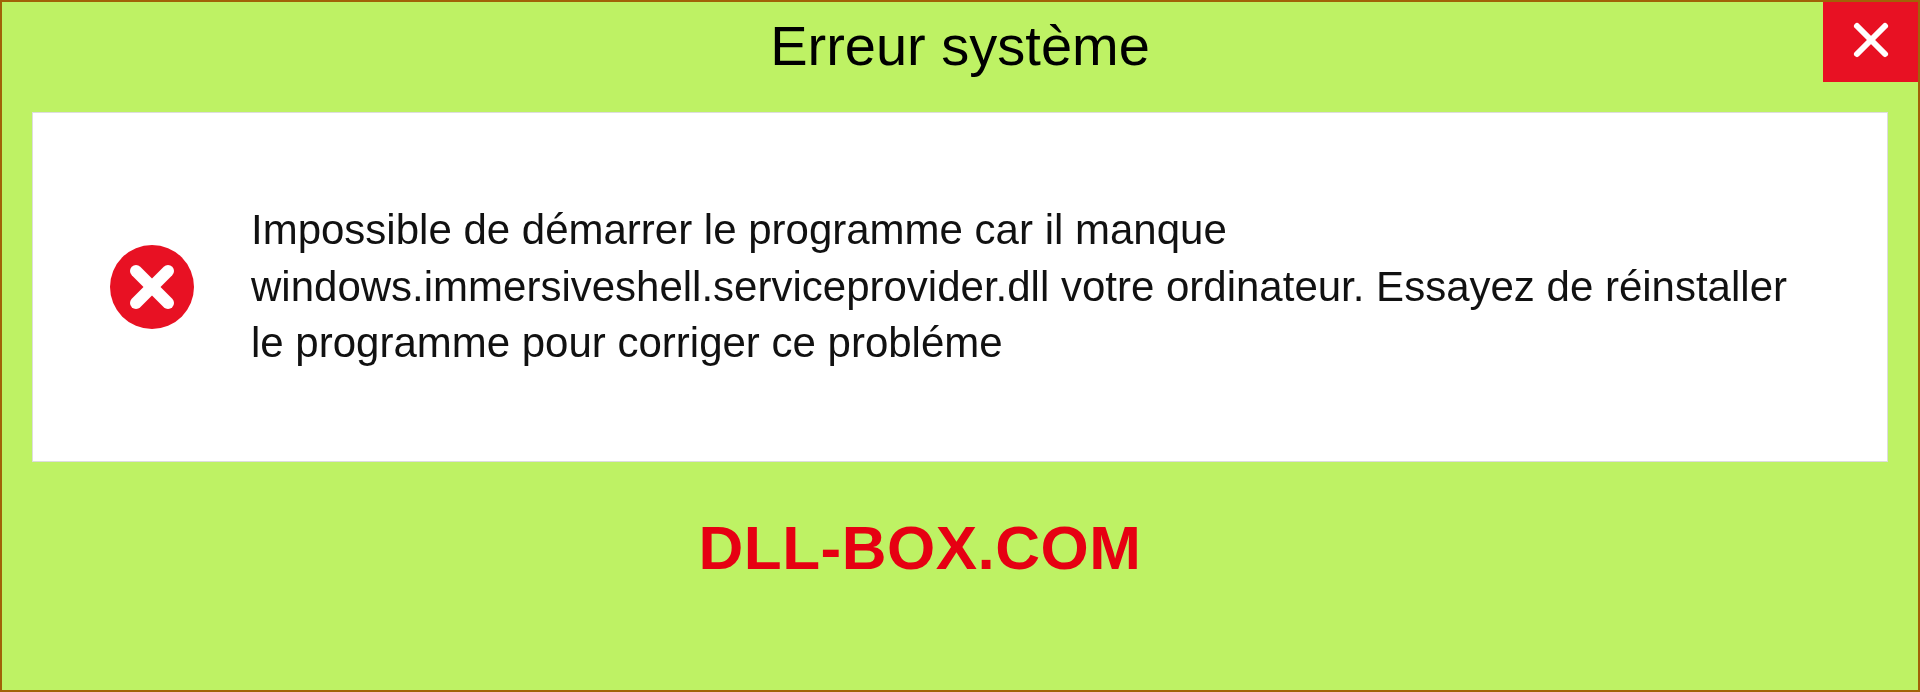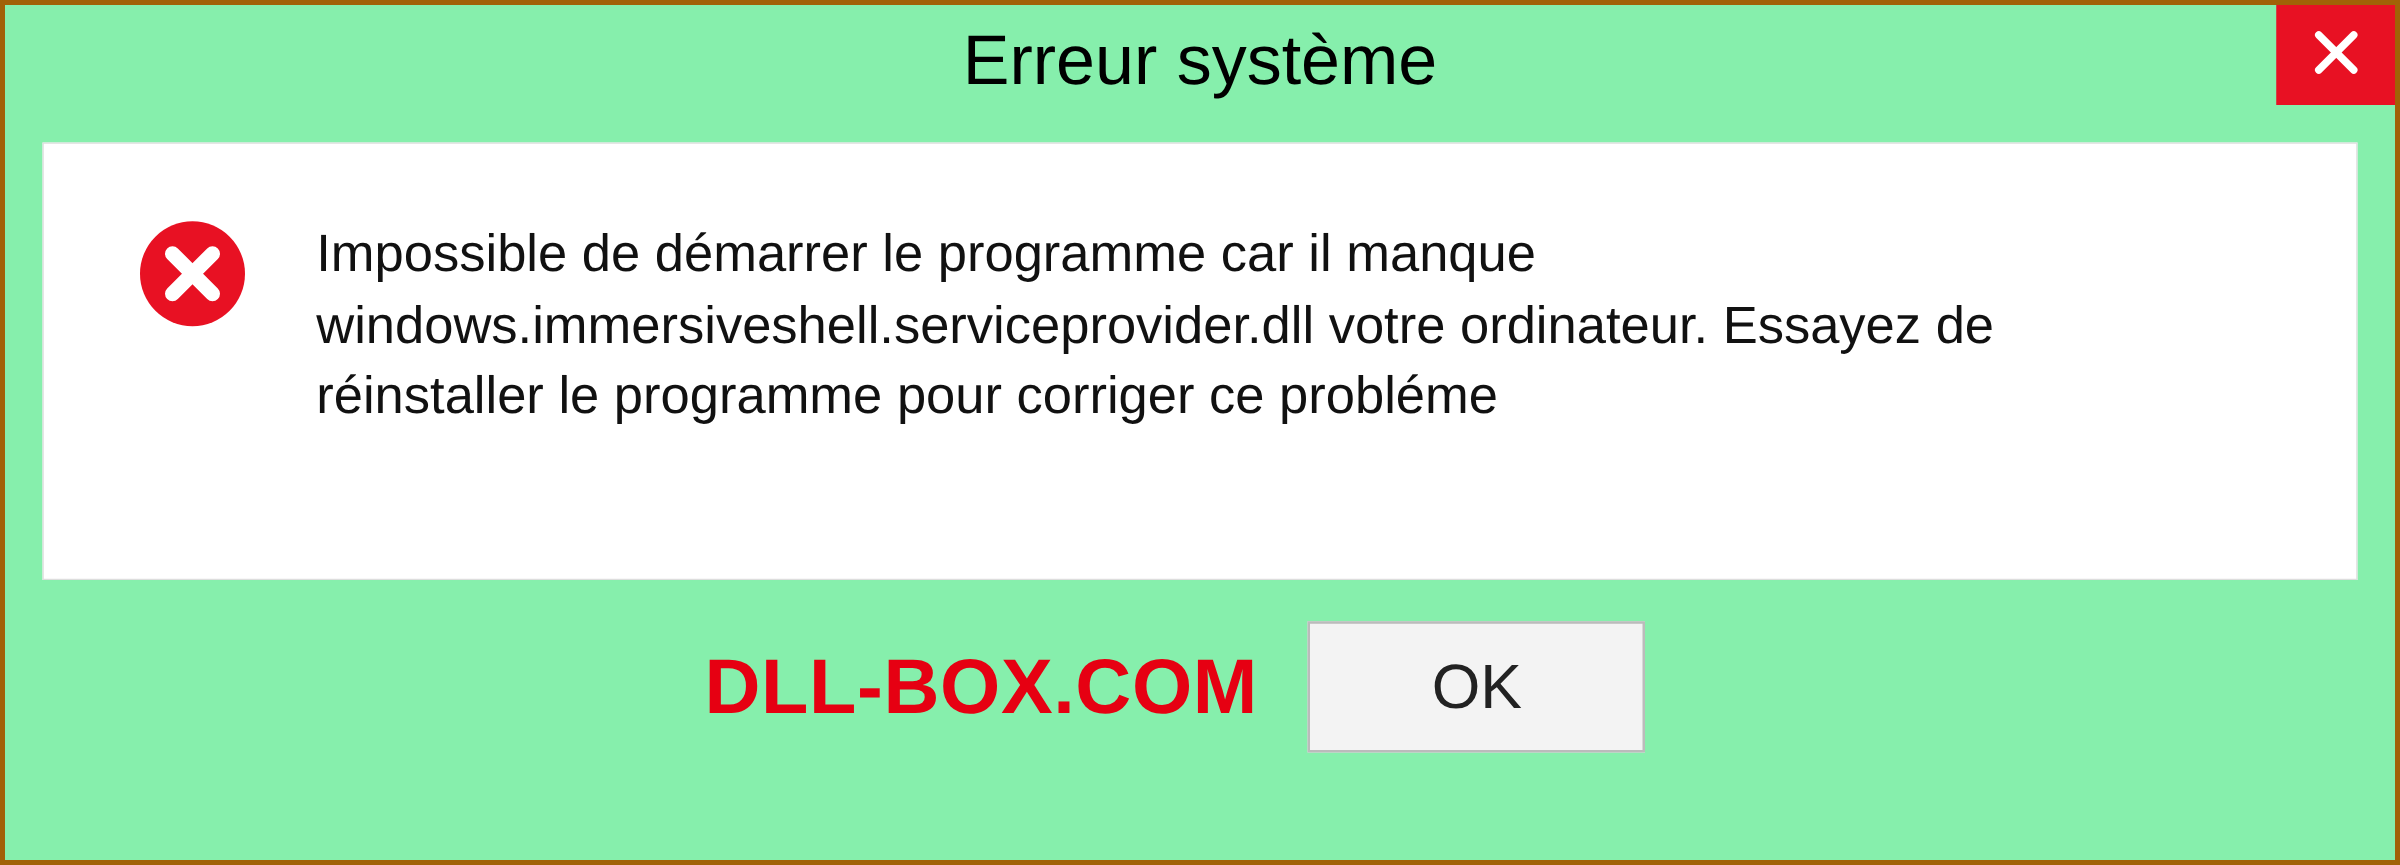--- a/index.html
+++ b/index.html
@@ -13,22 +13,22 @@
       font-family: "Segoe UI", Arial, sans-serif;
       background: #f0f0f0;
       position: relative;
     }
     .dialog {
       position: absolute;
       top: 0;
       left: 0;
       width: 1920px;
       height: 692px;
-      background: #86efac;
-      border: 4px solid #a16207;
+      background: #bef264;
+      border: 2px solid #a16207;
     }
     .titlebar {
       display: flex;
       align-items: flex-start;
       justify-content: center;
       height: 95px;
       position: relative;
       padding-top: 10px;
     }
     .title-text {
@@ -53,21 +53,21 @@
     .close-button svg {
       width: 40px;
       height: 40px;
     }
     .content-panel {
       margin: 15px 30px 20px 30px;
       background: #ffffff;
       border: 1px solid #dddddd;
       padding: 60px 60px 60px 60px;
       display: flex;
-      align-items: flex-start;
+      align-items: center;
       min-height: 350px;
     }
     .error-icon {
       width: 88px;
       height: 88px;
       flex-shrink: 0;
       margin-right: 55px;
       margin-left: 15px;
     }
     .error-icon svg {
@@ -134,15 +134,14 @@
         <circle cx="44" cy="44" r="42" fill="#e81123"></circle>
         <line x1="28" y1="28" x2="60" y2="60" stroke="#ffffff" stroke-width="12" stroke-linecap="round"></line>
         <line x1="60" y1="28" x2="28" y2="60" stroke="#ffffff" stroke-width="12" stroke-linecap="round"></line>
       </svg>
     </div>
     <div class="message-text">Impossible de démarrer le programme car il manque windows.immersiveshell.serviceprovider.dll votre ordinateur. Essayez de réinstaller le programme pour corriger ce probléme</div>
   </div>
 
   <div class="footer">
     <div class="watermark">DLL-BOX.COM</div>
-    <button class="ok-button">OK</button>
   </div>
 </div>
 
 </body></html>

